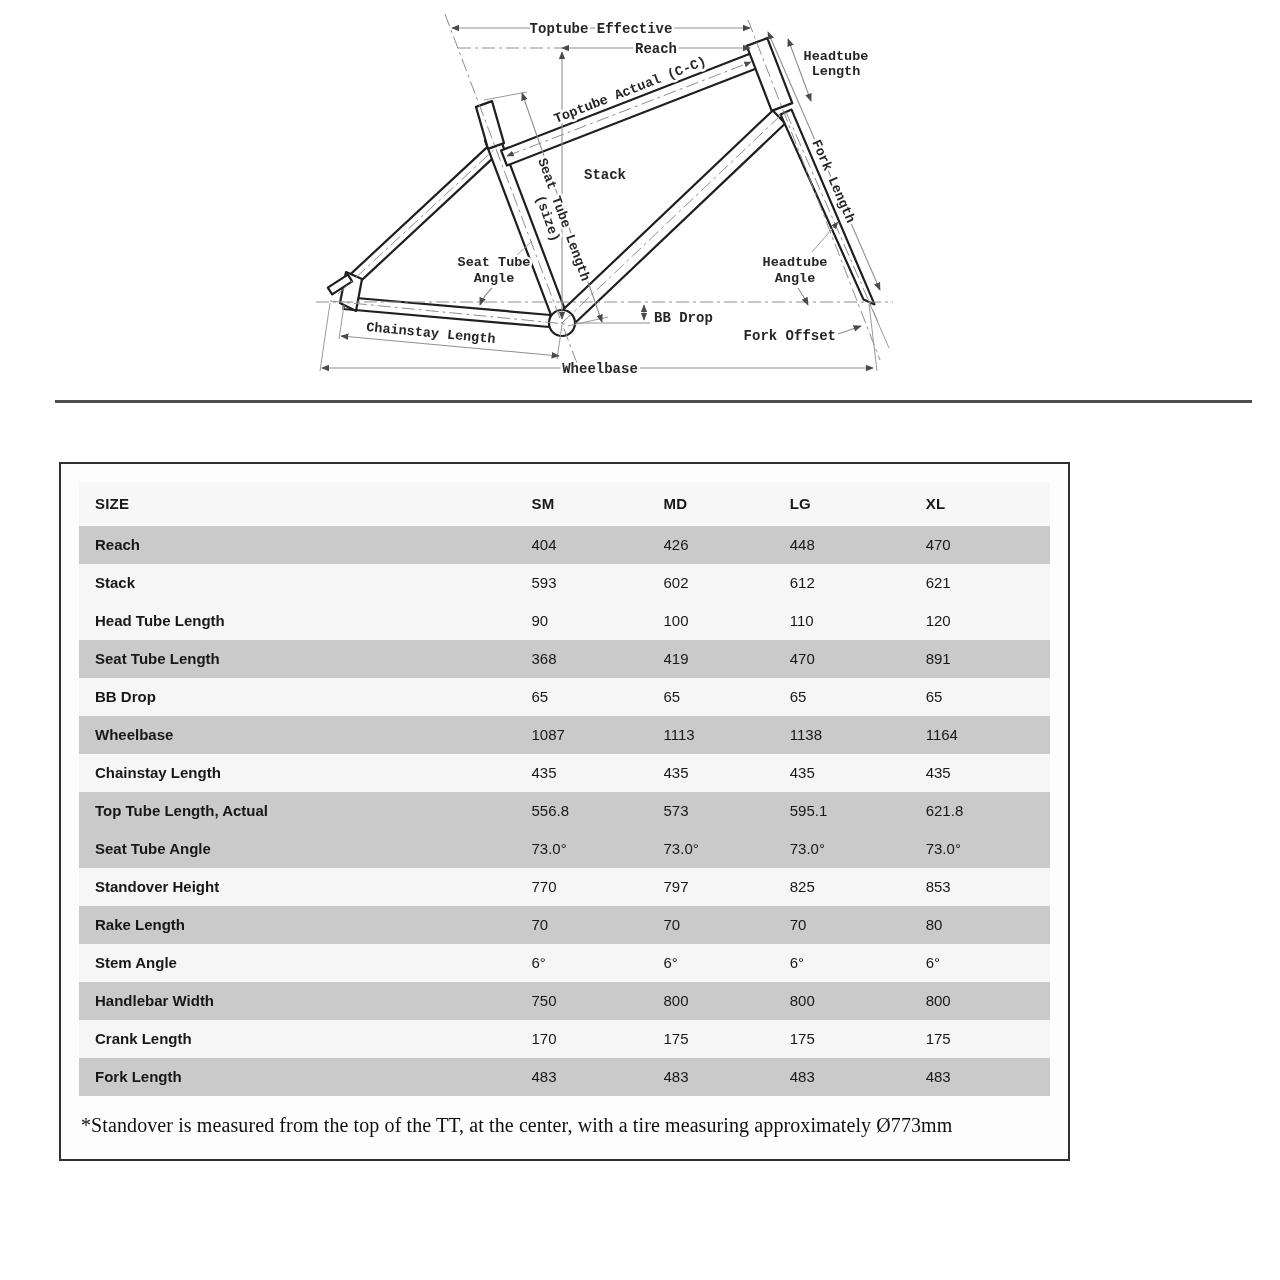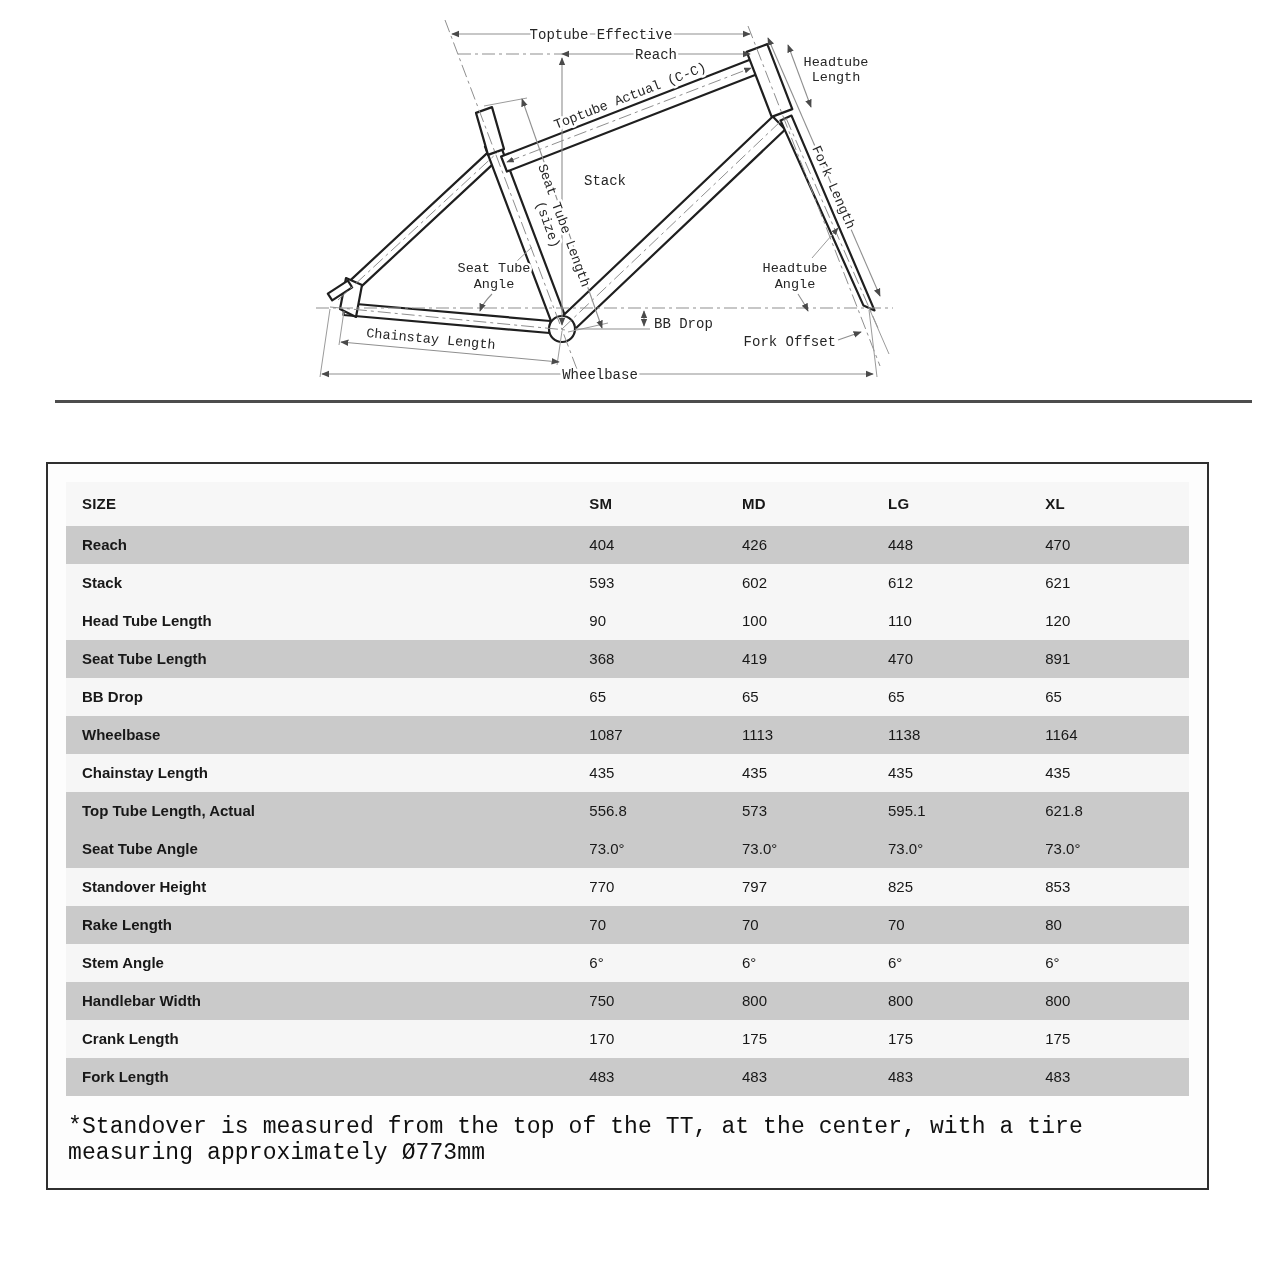--- a/index.html
+++ b/index.html
@@ -1,21 +1,21 @@
 <!DOCTYPE html>
 <html><head>
 <meta charset="utf-8">
 <style>
   html,body{margin:0;padding:0;background:#ffffff;}
   .page{position:relative;width:1280px;height:1280px;background:#fff;overflow:hidden;
         font-family:"Liberation Sans",sans-serif;color:#161616;}
-  .diagram-wrap{position:absolute;left:0;top:6px;width:1280px;height:400px;}
+  .diagram-wrap{position:absolute;left:0;top:0;width:1280px;height:400px;font-weight:bold;}
   .divider{position:absolute;left:55px;top:400px;width:1197px;height:3px;background:#4d4d4d;}
   .table-card{
-    position:absolute;left:46px;top:462px;width:1163px;box-sizing:border-box;
+    position:absolute;left:59px;top:462px;width:1011px;box-sizing:border-box;
     border:2px solid var(--border,#2f2f2f);background:#fdfdfd;
     padding:18px 18px 16px 18px;
     background-image:
       radial-gradient(circle 1.5px at 660px 78px,#3a3a3a 60%,transparent 62%),
       radial-gradient(circle 1.2px at 768px 88px,#3a3a3a 60%,transparent 62%),
       radial-gradient(circle 1.4px at 240px 80px,#3a3a3a 60%,transparent 62%),
       radial-gradient(circle 1.3px at 918px 228px,#3a3a3a 60%,transparent 62%),
       radial-gradient(circle 1.5px at 1078px 588px,#3a3a3a 60%,transparent 62%);
   }
   table.geo{width:100%;border-collapse:collapse;table-layout:fixed;}
@@ -24,22 +24,22 @@
     padding:0 4px 0 0;white-space:nowrap;overflow:hidden;color:#181818;
   }
   table.geo thead tr{height:44px;background:var(--header-bg,#f7f7f7);}
   table.geo thead th{font-weight:bold;letter-spacing:.2px;}
   table.geo tbody tr{height:38px;}
   table.geo tbody tr.shaded{background:var(--row-shaded,#cacaca);}
   table.geo tbody tr.plain{background:var(--row-plain,#f6f6f6);}
   table.geo .rowlabel{font-weight:bold;padding-left:16px;}
   table.geo thead th.first{padding-left:16px;}
   .footnote{
-    margin:18px 0 6px 2px;font-family:Liberation Mono, monospace;
-    font-size:23px;color:#101010;letter-spacing:.1px;
+    margin:18px 0 6px 2px;font-family:Liberation Serif, serif;
+    font-size:20px;color:#101010;letter-spacing:.1px;
   }
   
   .tube{fill:#ffffff;stroke:#1f1f1f;stroke-width:2.2;stroke-linejoin:round;}
   .cl{fill:none;stroke:#8f8f8f;stroke-width:1;stroke-dasharray:13 4 3 4;}
   .dim{fill:none;stroke:#8f8f8f;stroke-width:1.1;}
   .ext{fill:none;stroke:#9b9b9b;stroke-width:1;}
   .lbl{font-family:"Liberation Mono",monospace;font-size:13.5px;fill:#262626;
        paint-order:stroke;stroke:#ffffff;stroke-width:5px;stroke-linejoin:round;}
   .lbl.big{font-size:14px;}
 </style>

